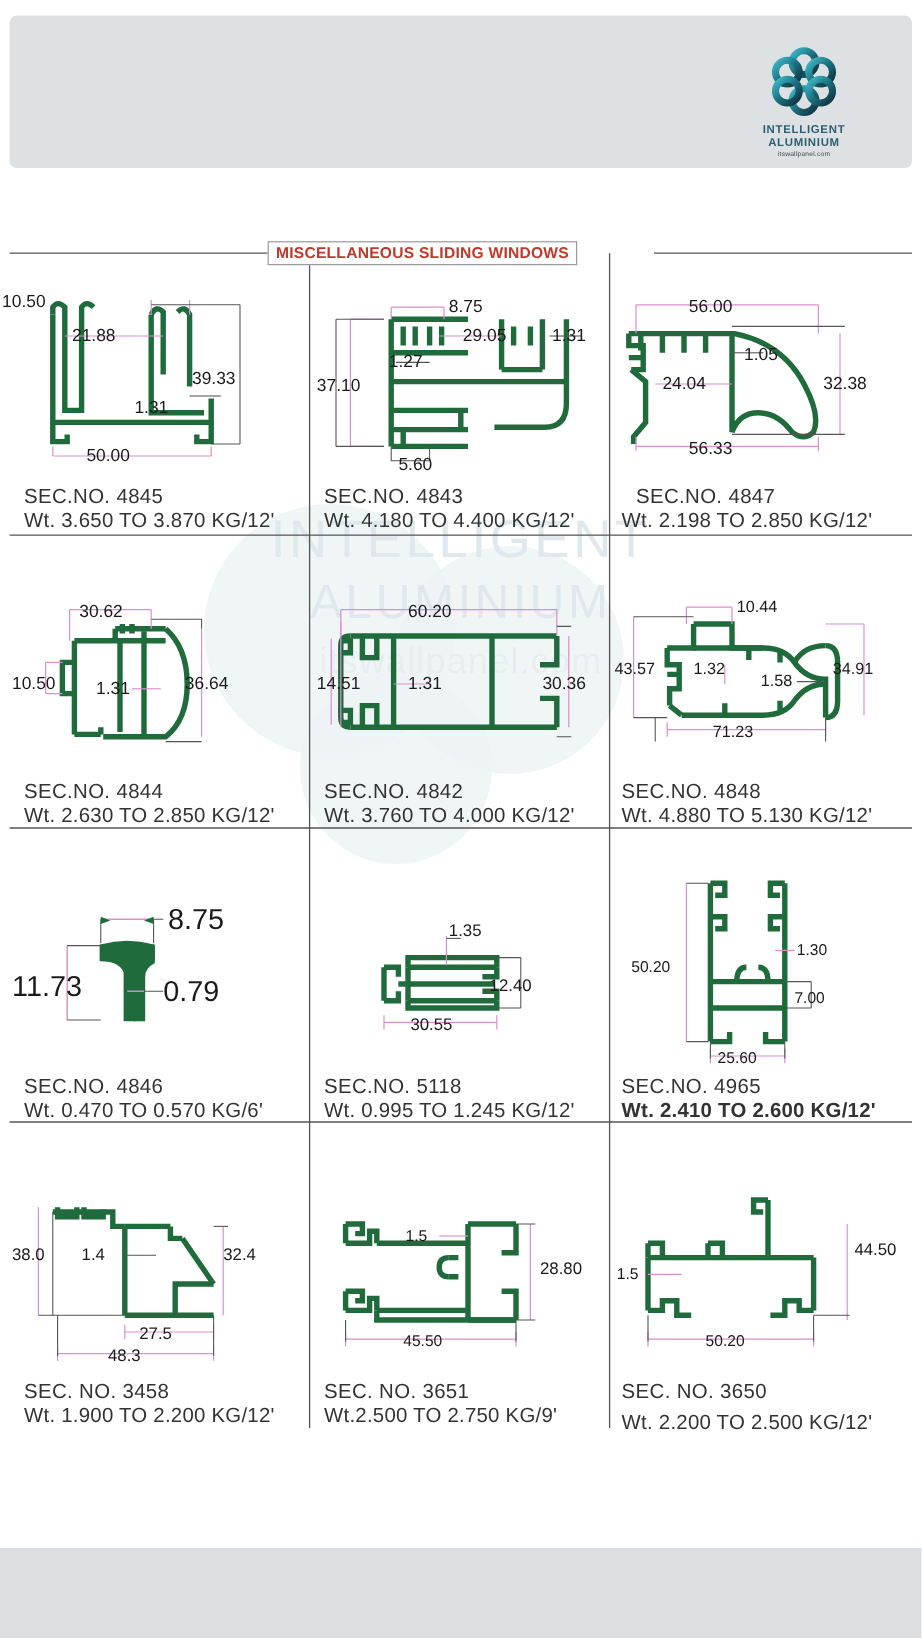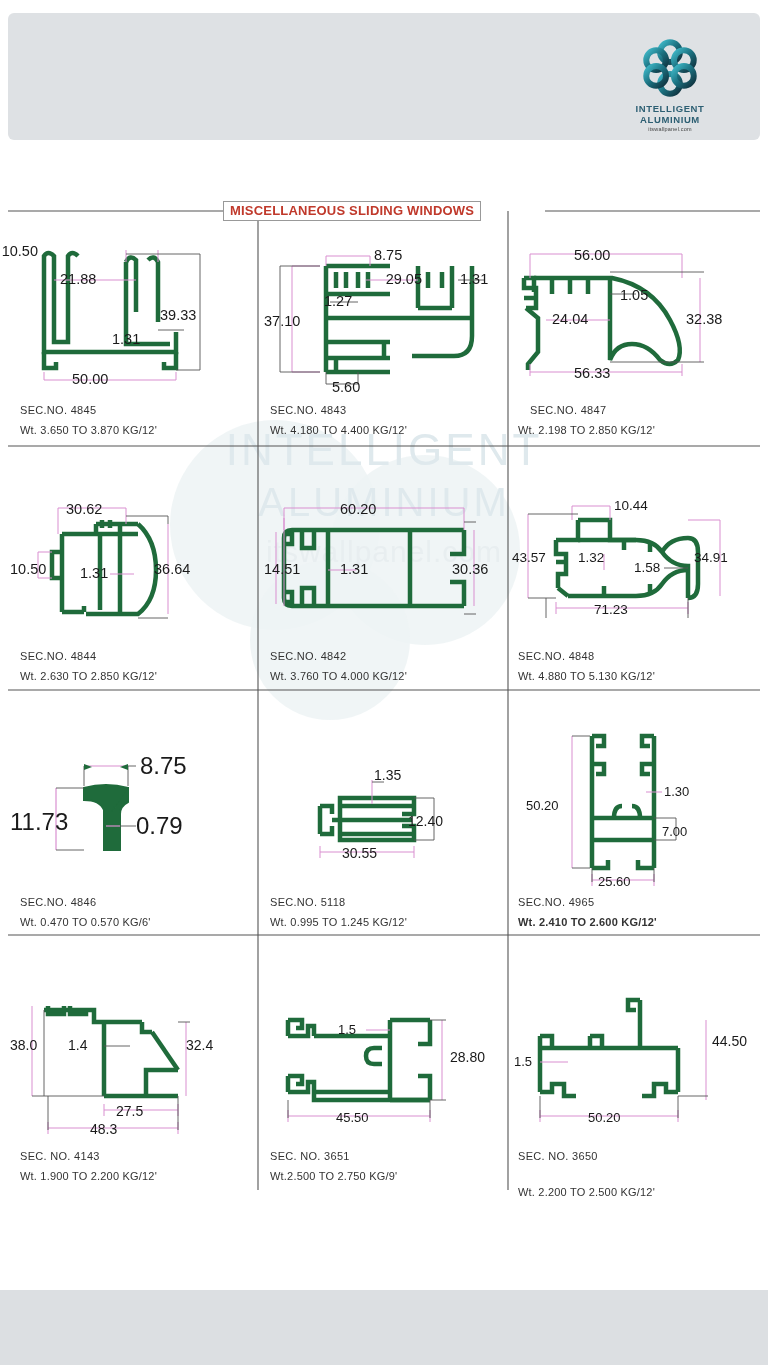--- a/index.html
+++ b/index.html
@@ -42,21 +42,21 @@
   }
   .wm-line3{
     position:absolute;left:0;top:535px;width:768px;text-align:center;
     font-size:30px;color:#e8eef0;letter-spacing:1px;
   }
 
   
   .grid{position:absolute;left:0;top:190px;width:768px;height:1010px;z-index:2;}
   .cell{position:absolute;}
   .drawing{position:absolute;left:0;top:0;}
-  .caption{position:absolute;font-size:11px;color:#333;white-space:nowrap;}
+  .caption{position:absolute;font-size:17px;color:#333;white-space:nowrap;}
   .cap1{letter-spacing:.3px;}
   .cap2{letter-spacing:.2px;}
   .banner{
     position:absolute;left:223px;top:201px;
     border:1.4px solid #999;background:#fff;
     padding:1px 6px 2px 6px;z-index:3;
   }
   .banner-text{
     font-size:13px;color:#c0392b;font-weight:bold;letter-spacing:.2px;
     white-space:nowrap;
@@ -412,21 +412,21 @@
       <path d="M36,10 L36,96"></path>
       <path d="M96,46 L122,46"></path>
       <path d="M170,22 L182,22"></path>
     </g>
     <text class="dimtxt" x="2" y="50" font-size="14">38.0</text>
     <text class="dimtxt" x="60" y="50" font-size="14">1.4</text>
     <text class="dimtxt" x="178" y="50" font-size="14">32.4</text>
     <text class="dimtxt" x="108" y="116" font-size="14">27.5</text>
     <text class="dimtxt" x="82" y="134" font-size="14">48.3</text>
   </svg>
-  <div class="caption cap1" style="left:12px;top:150px;">SEC. NO. 4143</div>
+  <div class="caption cap1" style="left:12px;top:150px;">SEC. NO. 3458</div>
   <div class="caption cap2" style="left:12px;top:170px;text-align:center;">Wt. 1.900 TO 2.200 KG/12'</div>
 </div>
 
 <div class="cell" style="left:262px;top:1000px;width:248px;height:190px;">
   <svg class="drawing" width="248" height="150">
     <g fill="none" stroke="#1f6b3b" stroke-width="4.5">
       <path d="M26,20 L26,36 M26,20 L40,20 L40,28 L34,28 M26,36 L46,36 L46,26 L52,26 L52,36"></path>
       <path d="M52,36 L128,36"></path>
       <path d="M26,76 L26,92 M26,76 L40,76 L40,84 L34,84 M26,92 L46,92 L46,82 L52,82 L52,92"></path>
       <path d="M52,92 L128,92"></path>
@@ -469,16 +469,16 @@
       <path d="M28,62 L56,62"></path>
     </g>
     <g stroke="#555" stroke-width=".9" fill="none">
       <path d="M166,96 L196,96 M28,96 L28,118 M166,96 L166,118"></path>
     </g>
     <text class="dimtxt" x="2" y="66" font-size="13">1.5</text>
     <text class="dimtxt" x="200" y="46" font-size="14">44.50</text>
     <text class="dimtxt" x="76" y="122" font-size="13">50.20</text>
   </svg>
   <div class="caption cap1" style="left:6px;top:150px;">SEC. NO. 3650</div>
-  <div class="caption cap2" style="left:6px;top:186px;">Wt. 2.200 TO 2.500 KG/12'</div>
+  <div class="caption cap2" style="left:6px;top:176px;">Wt. 2.200 TO 2.500 KG/12'</div>
 </div>
 
 <div class="footer"></div>
 
 </body></html>

